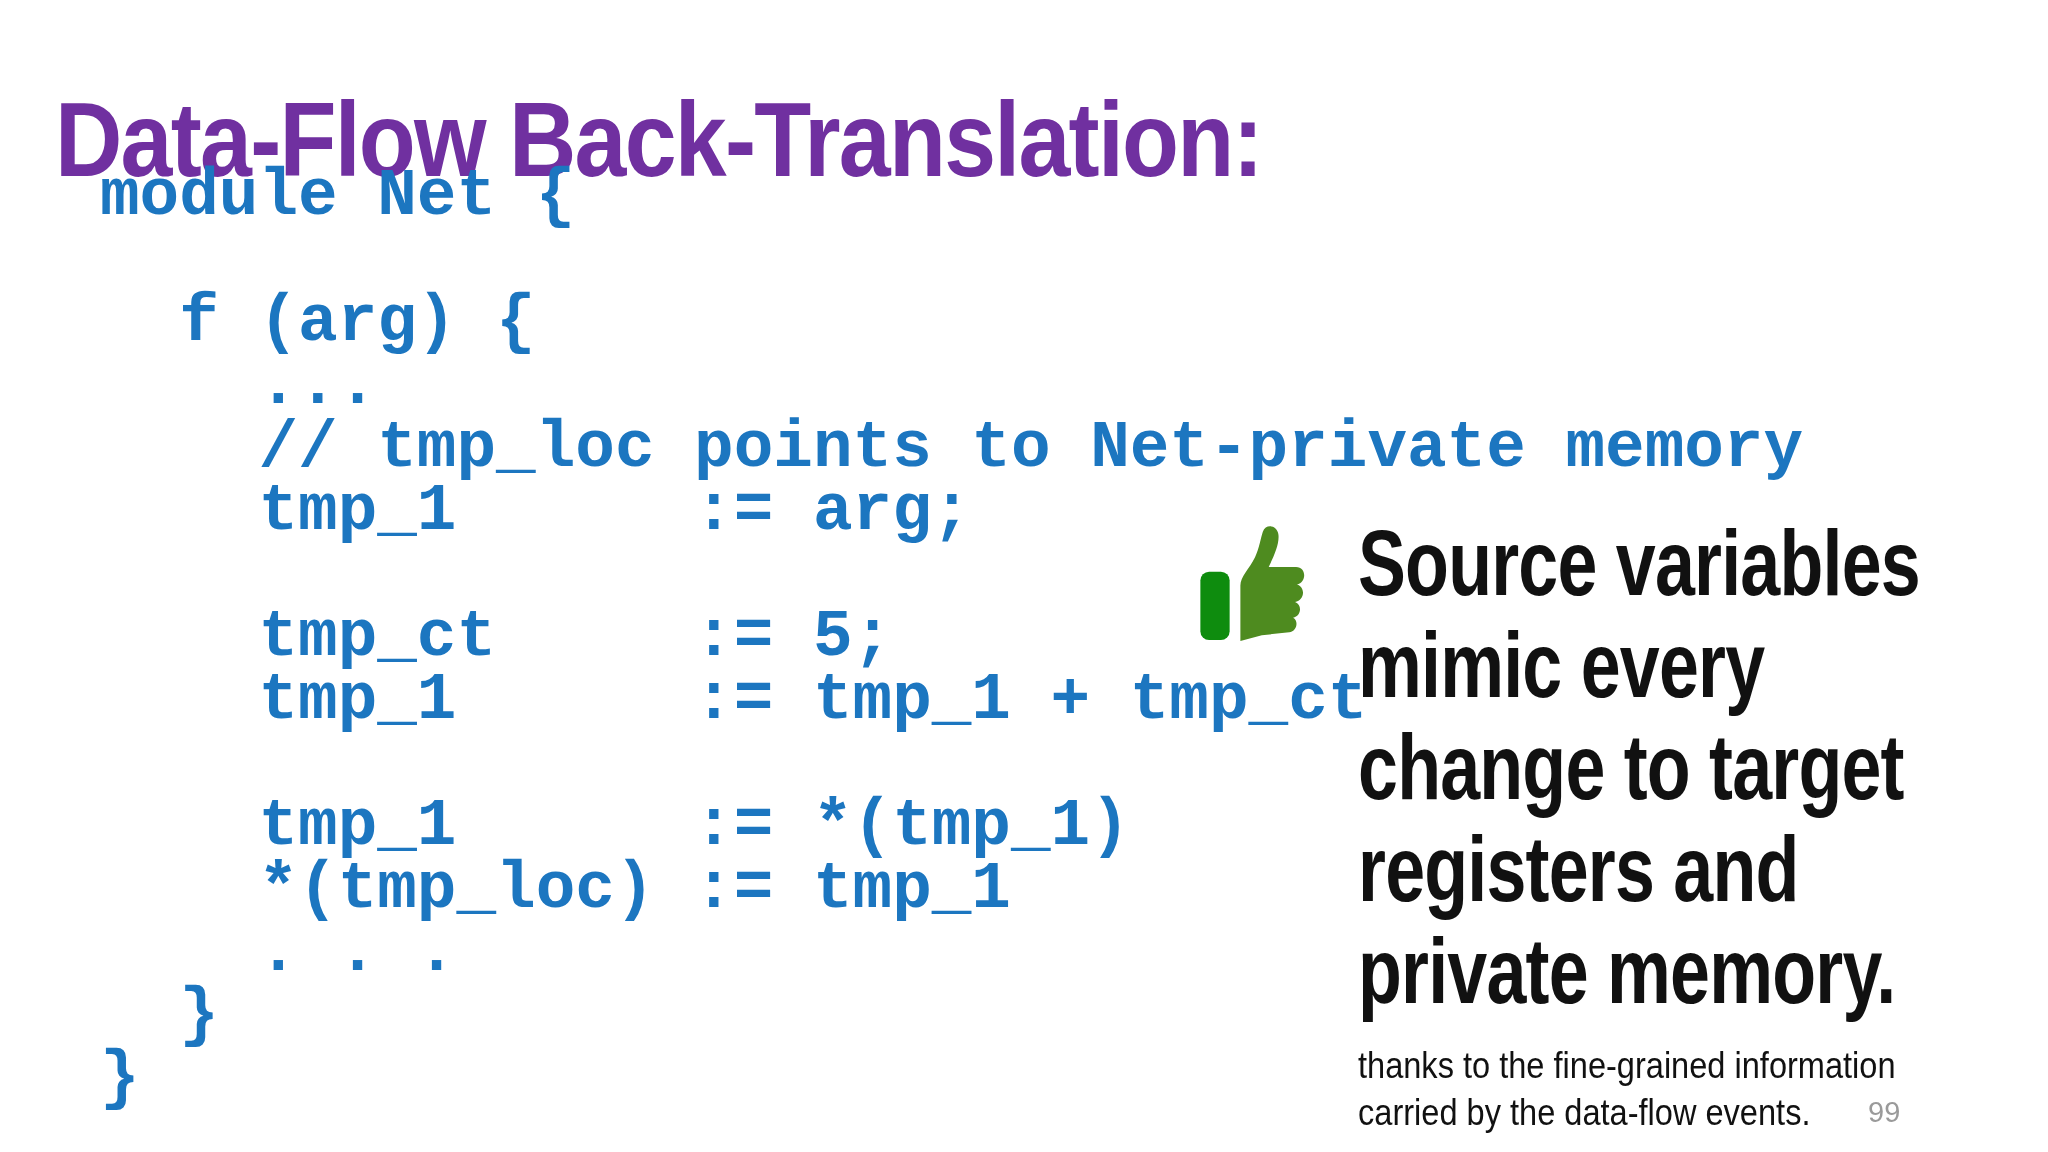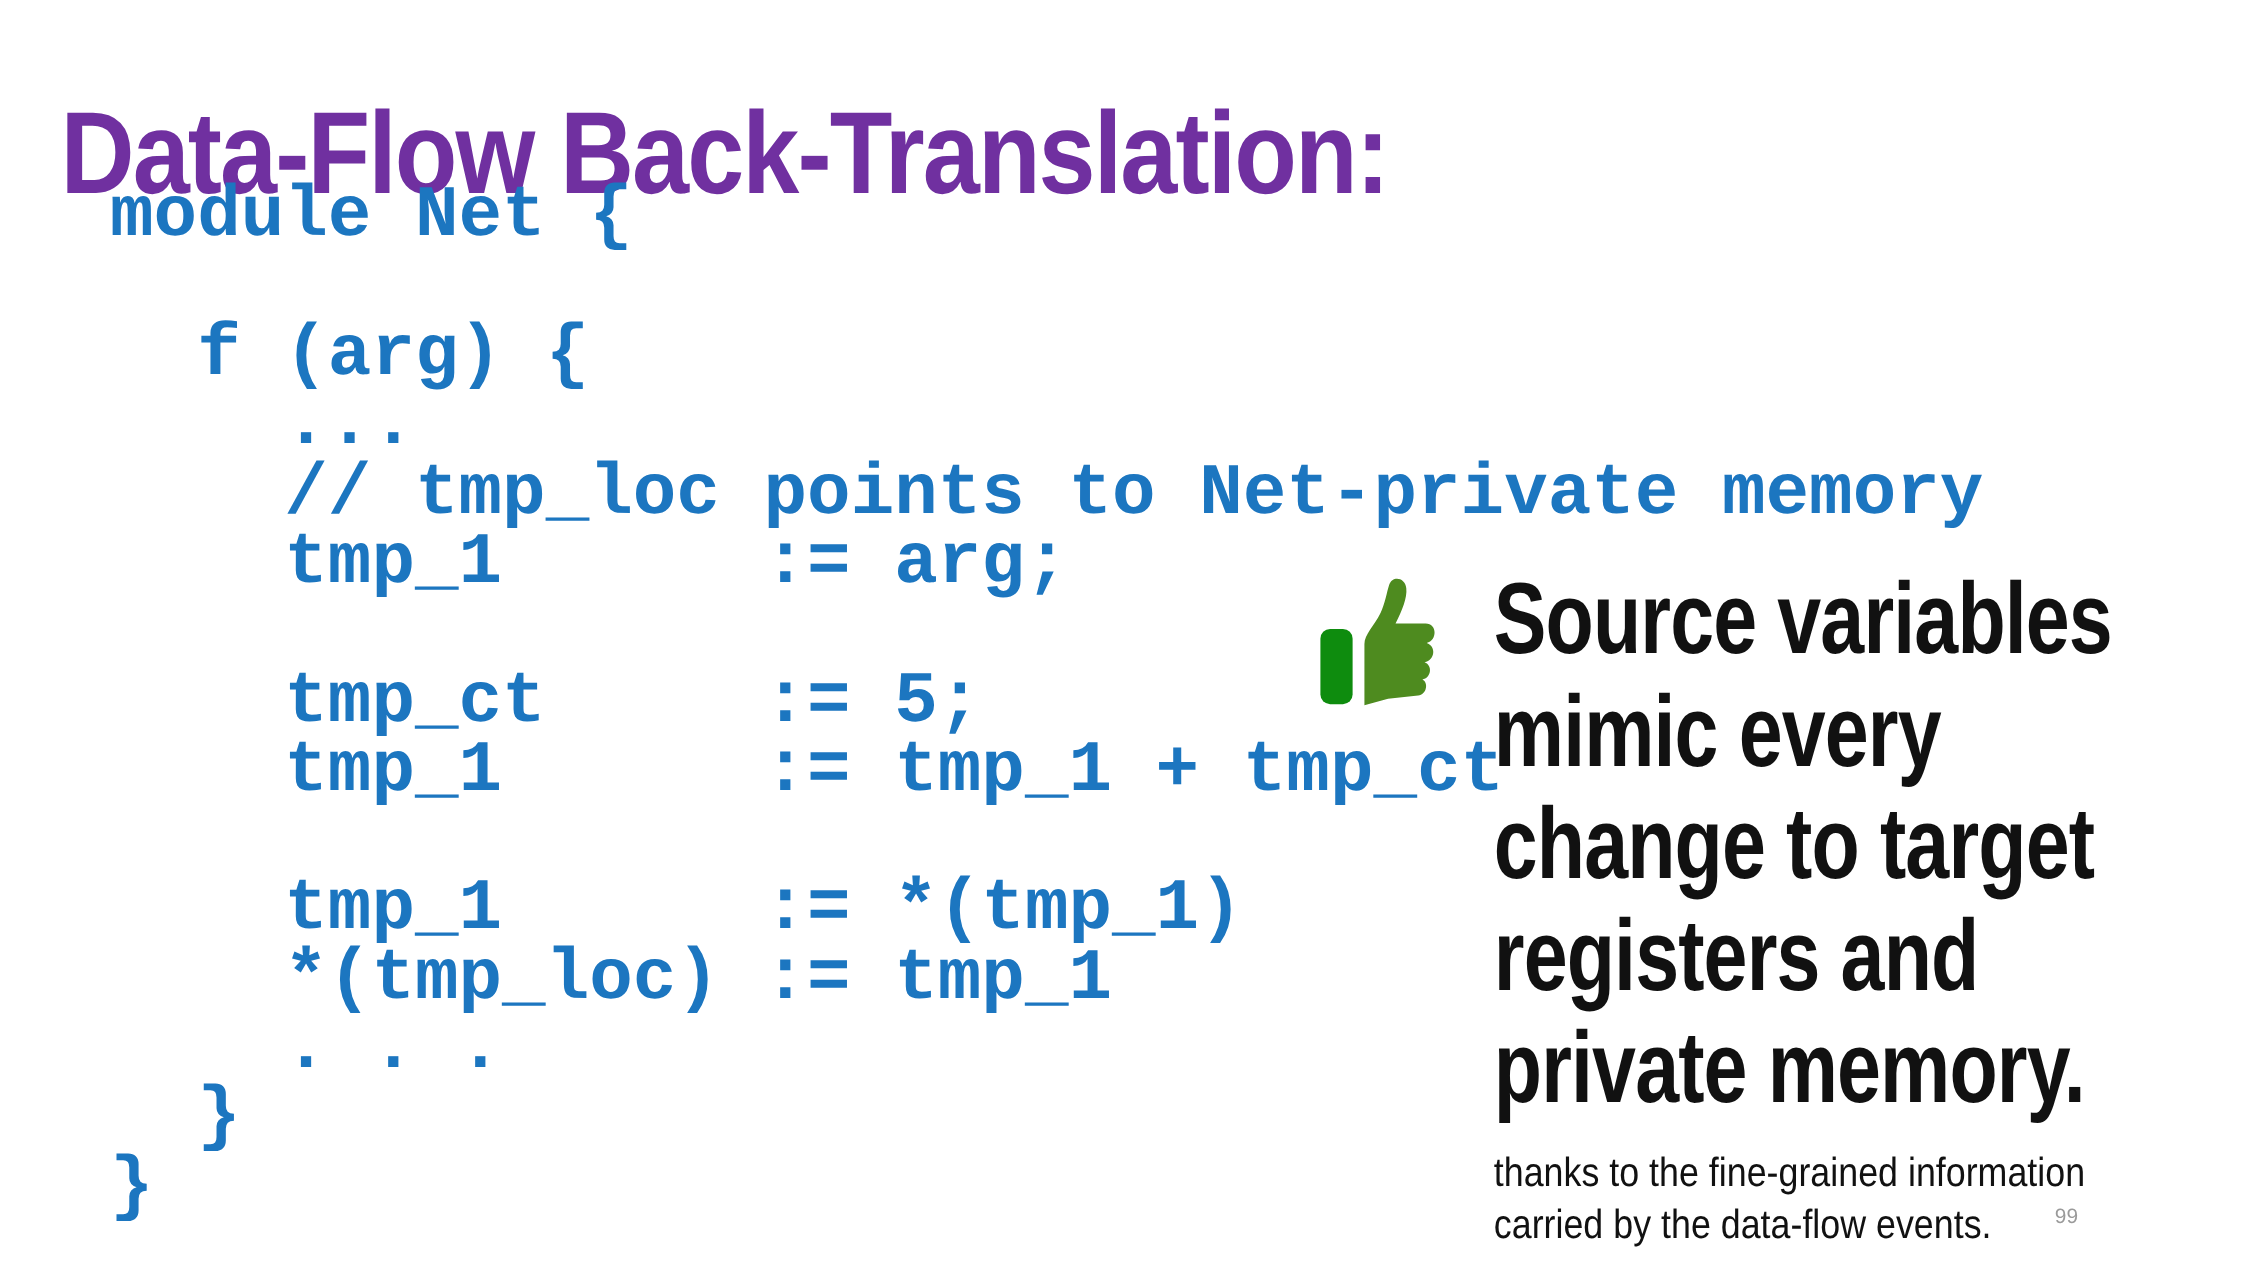--- a/index.html
+++ b/index.html
@@ -40,21 +40,21 @@
   }
   .callout-subtext{
     position:absolute;left:1358px;top:1042px;
     font-size:37px;line-height:47px;
     color:var(--text-color,#111);
     transform:scaleX(.88);transform-origin:left top;
     white-space:nowrap;
   }
   .page-number{
     position:absolute;left:1868px;top:1096px;
-    font-size:19px;
+    font-size:29px;
     color:var(--muted-color,#9A9A9A);
   }
 </style>
 </head>
 <body>
 
 <main class="slide">
 
   <h1 class="title">Data-Flow Back-Translation:</h1>
 

